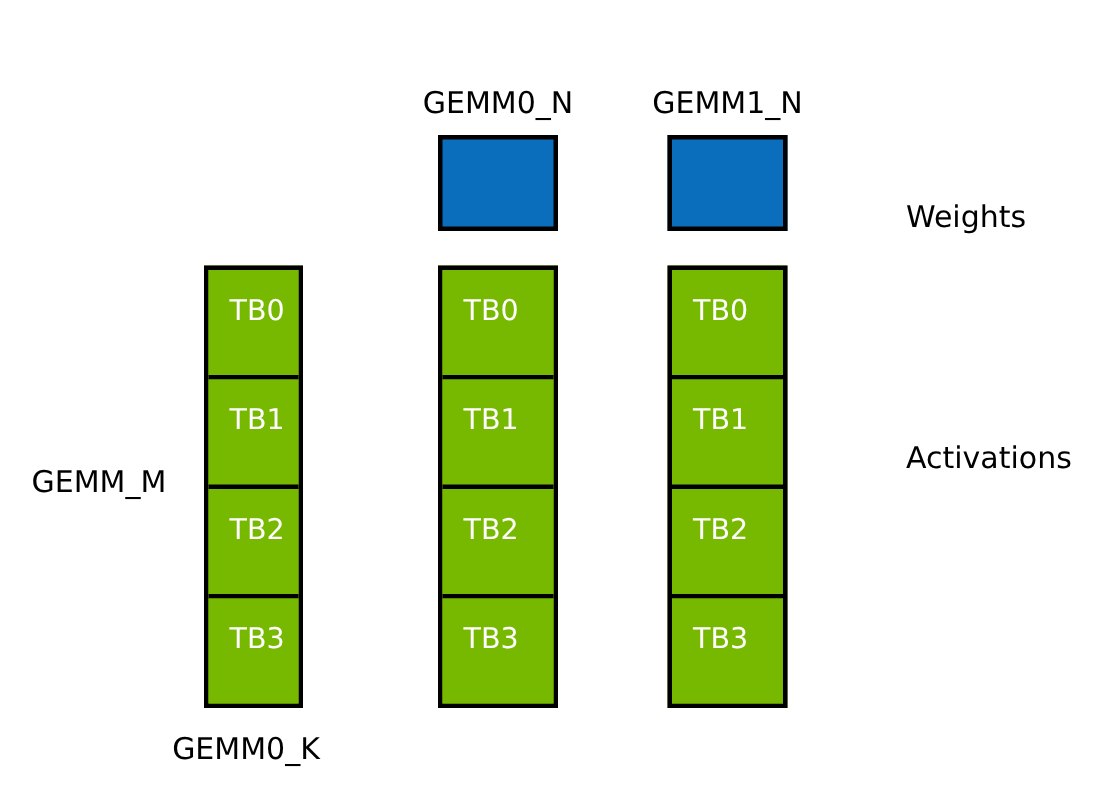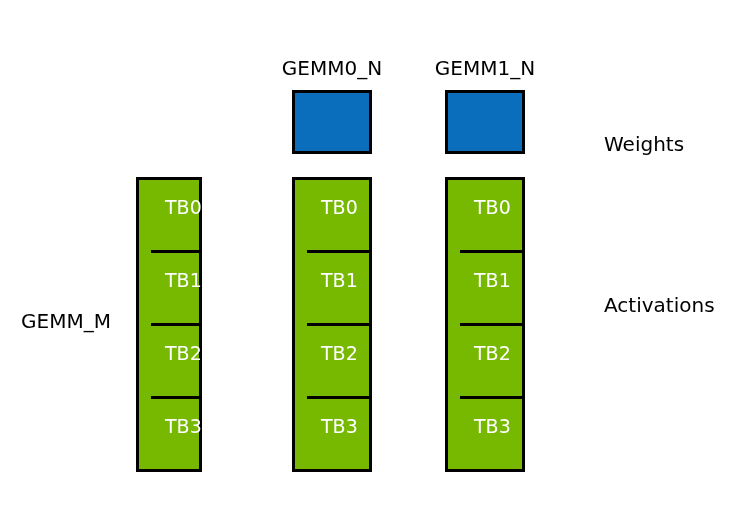--- a/index.html
+++ b/index.html
@@ -57,21 +57,20 @@
     flex-direction: column;
     border: 3px solid #000000;
     background: #76b900;
   }
   .tb-cell {
     flex: 1 1 0;
     position: relative;
     background: #76b900;
     border-bottom: 3px solid #000000;
     box-sizing: border-box;
-    margin-left: 12px;
   }
   .tb-cell:last-child {
     border-bottom: none;
   }
   .tb-cell .tb-label {
     position: absolute;
     left: 14px;
     top: 16px;
     font-size: 19px;
     line-height: 22px;
@@ -142,15 +141,16 @@
       <span class="tb-label">TB1</span>
     </div>
     <div class="tb-cell">
       <span class="tb-label">TB2</span>
     </div>
     <div class="tb-cell">
       <span class="tb-label">TB3</span>
     </div>
   </div>
 
+  <div class="label center" style="left:109px; top:488px; width:110px;">GEMM0_K</div>
 
 
 </div>
 
 </body></html>

